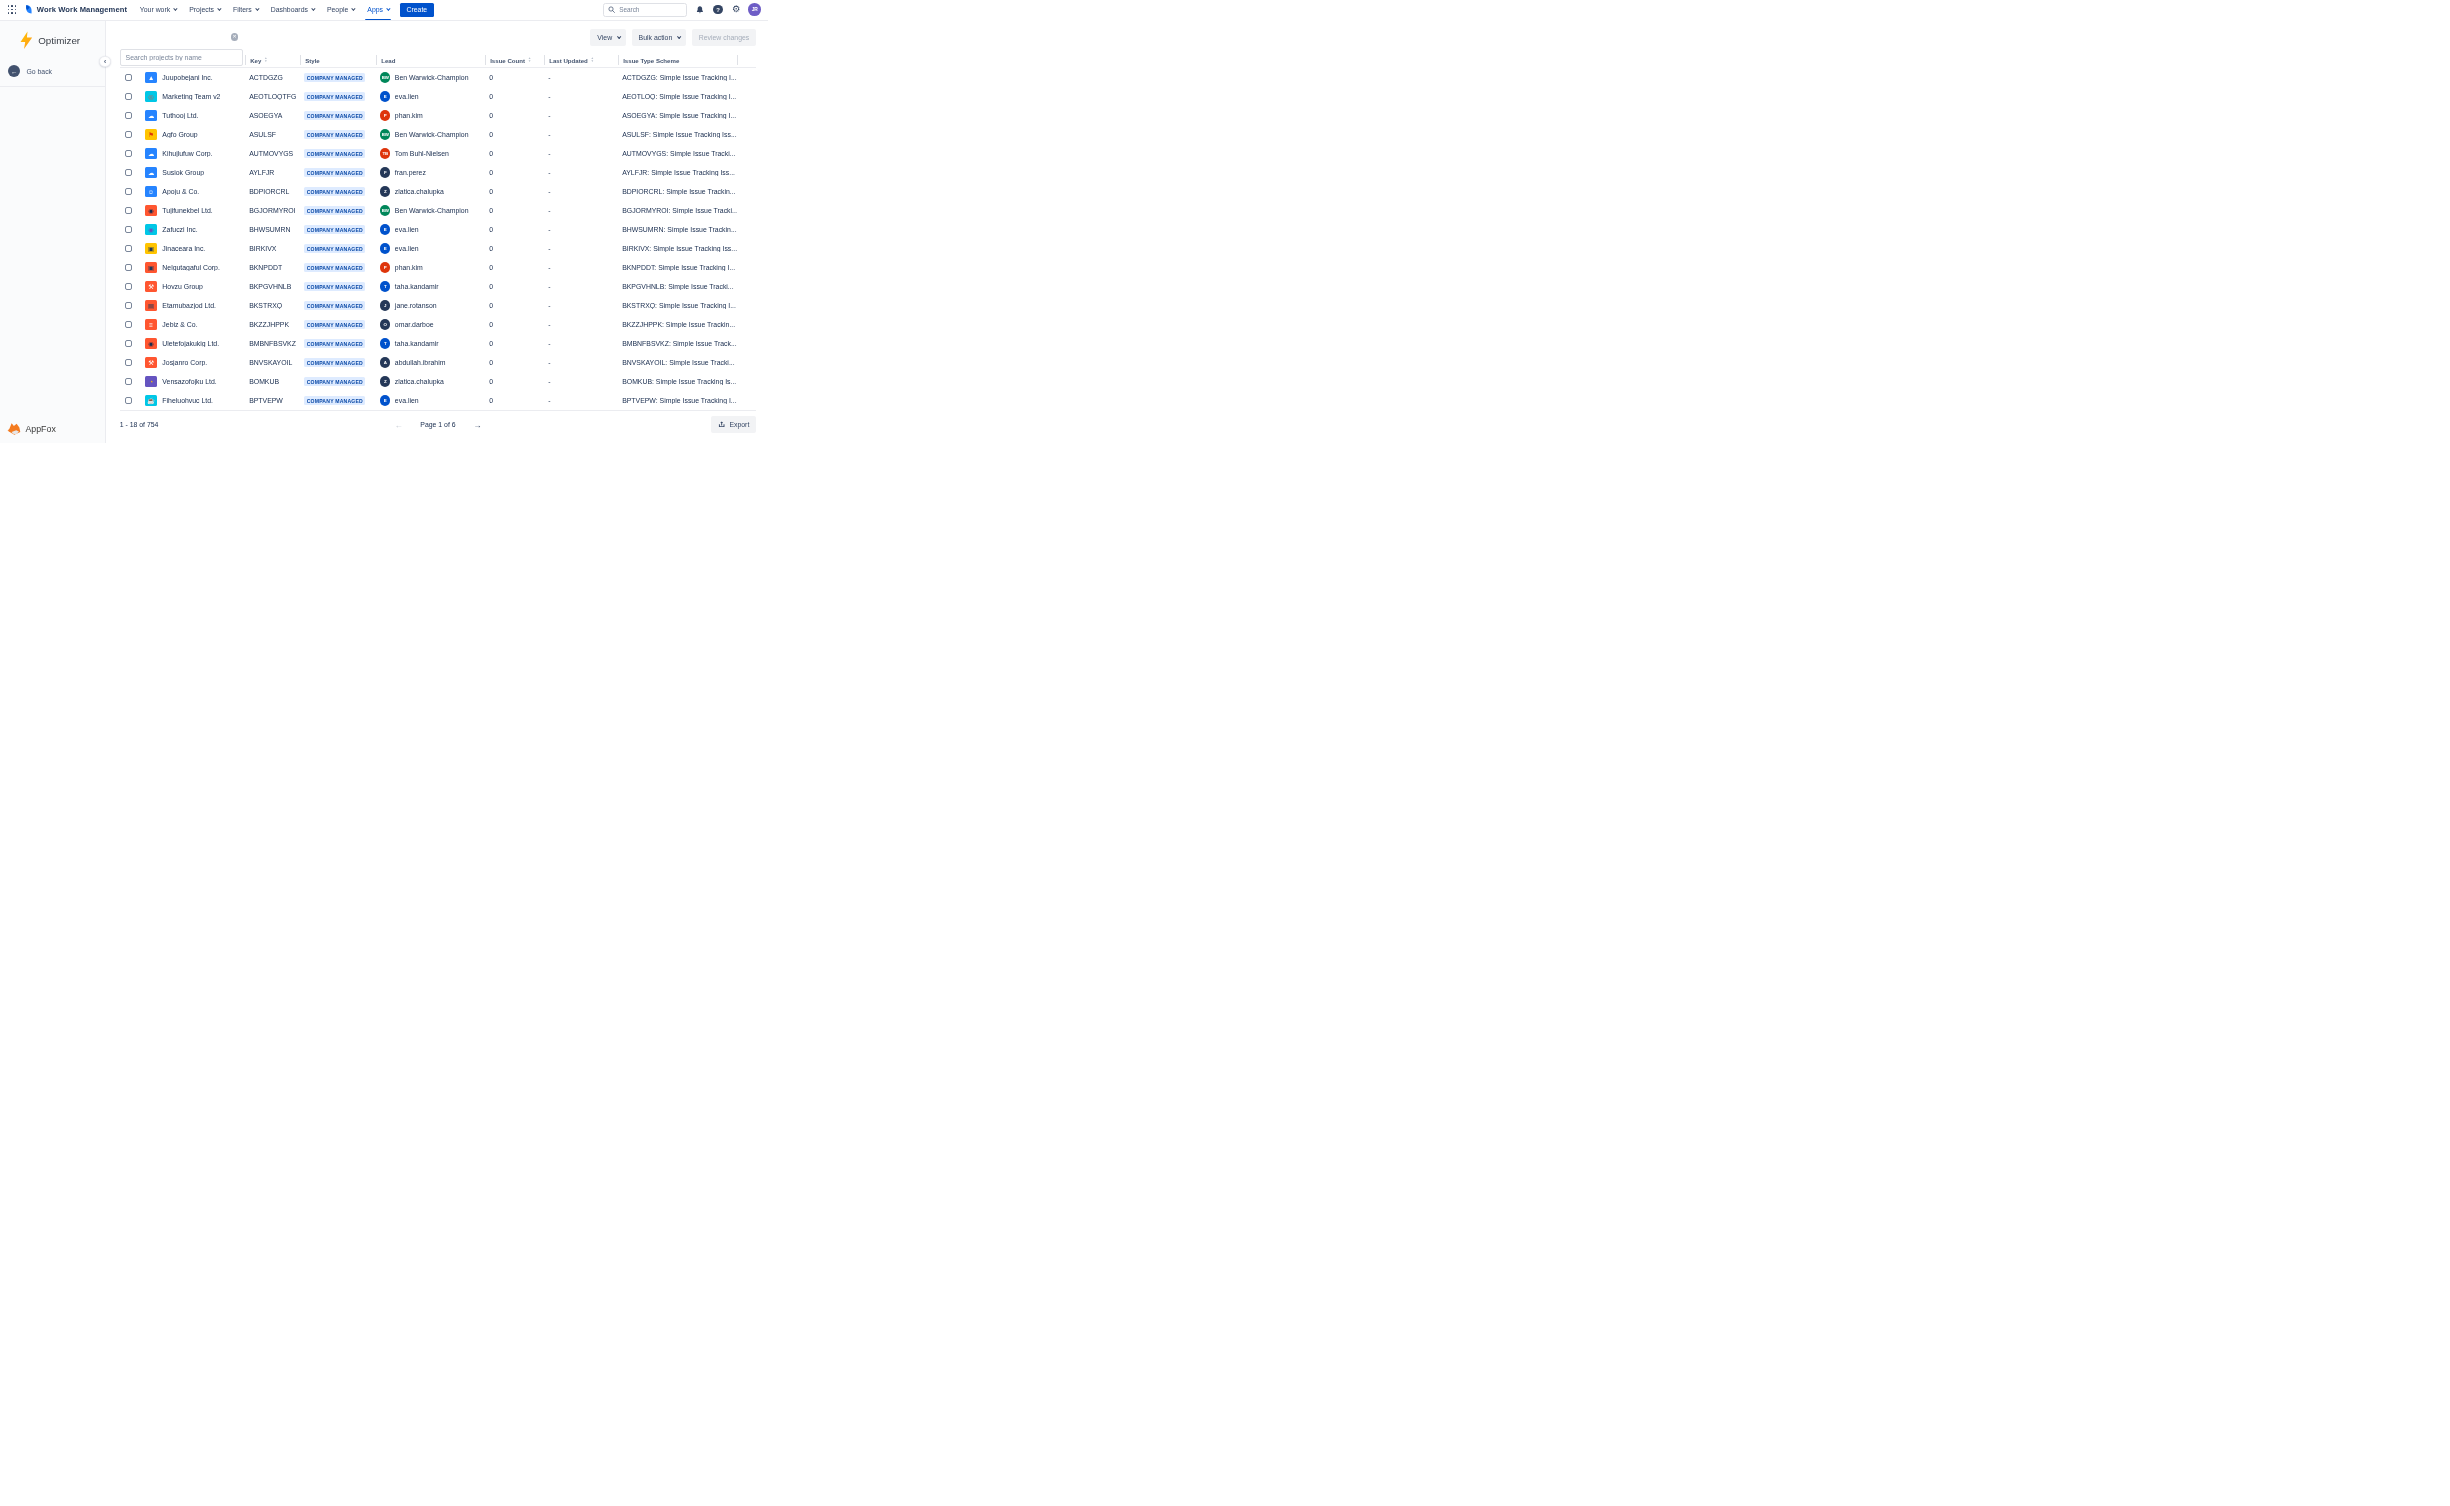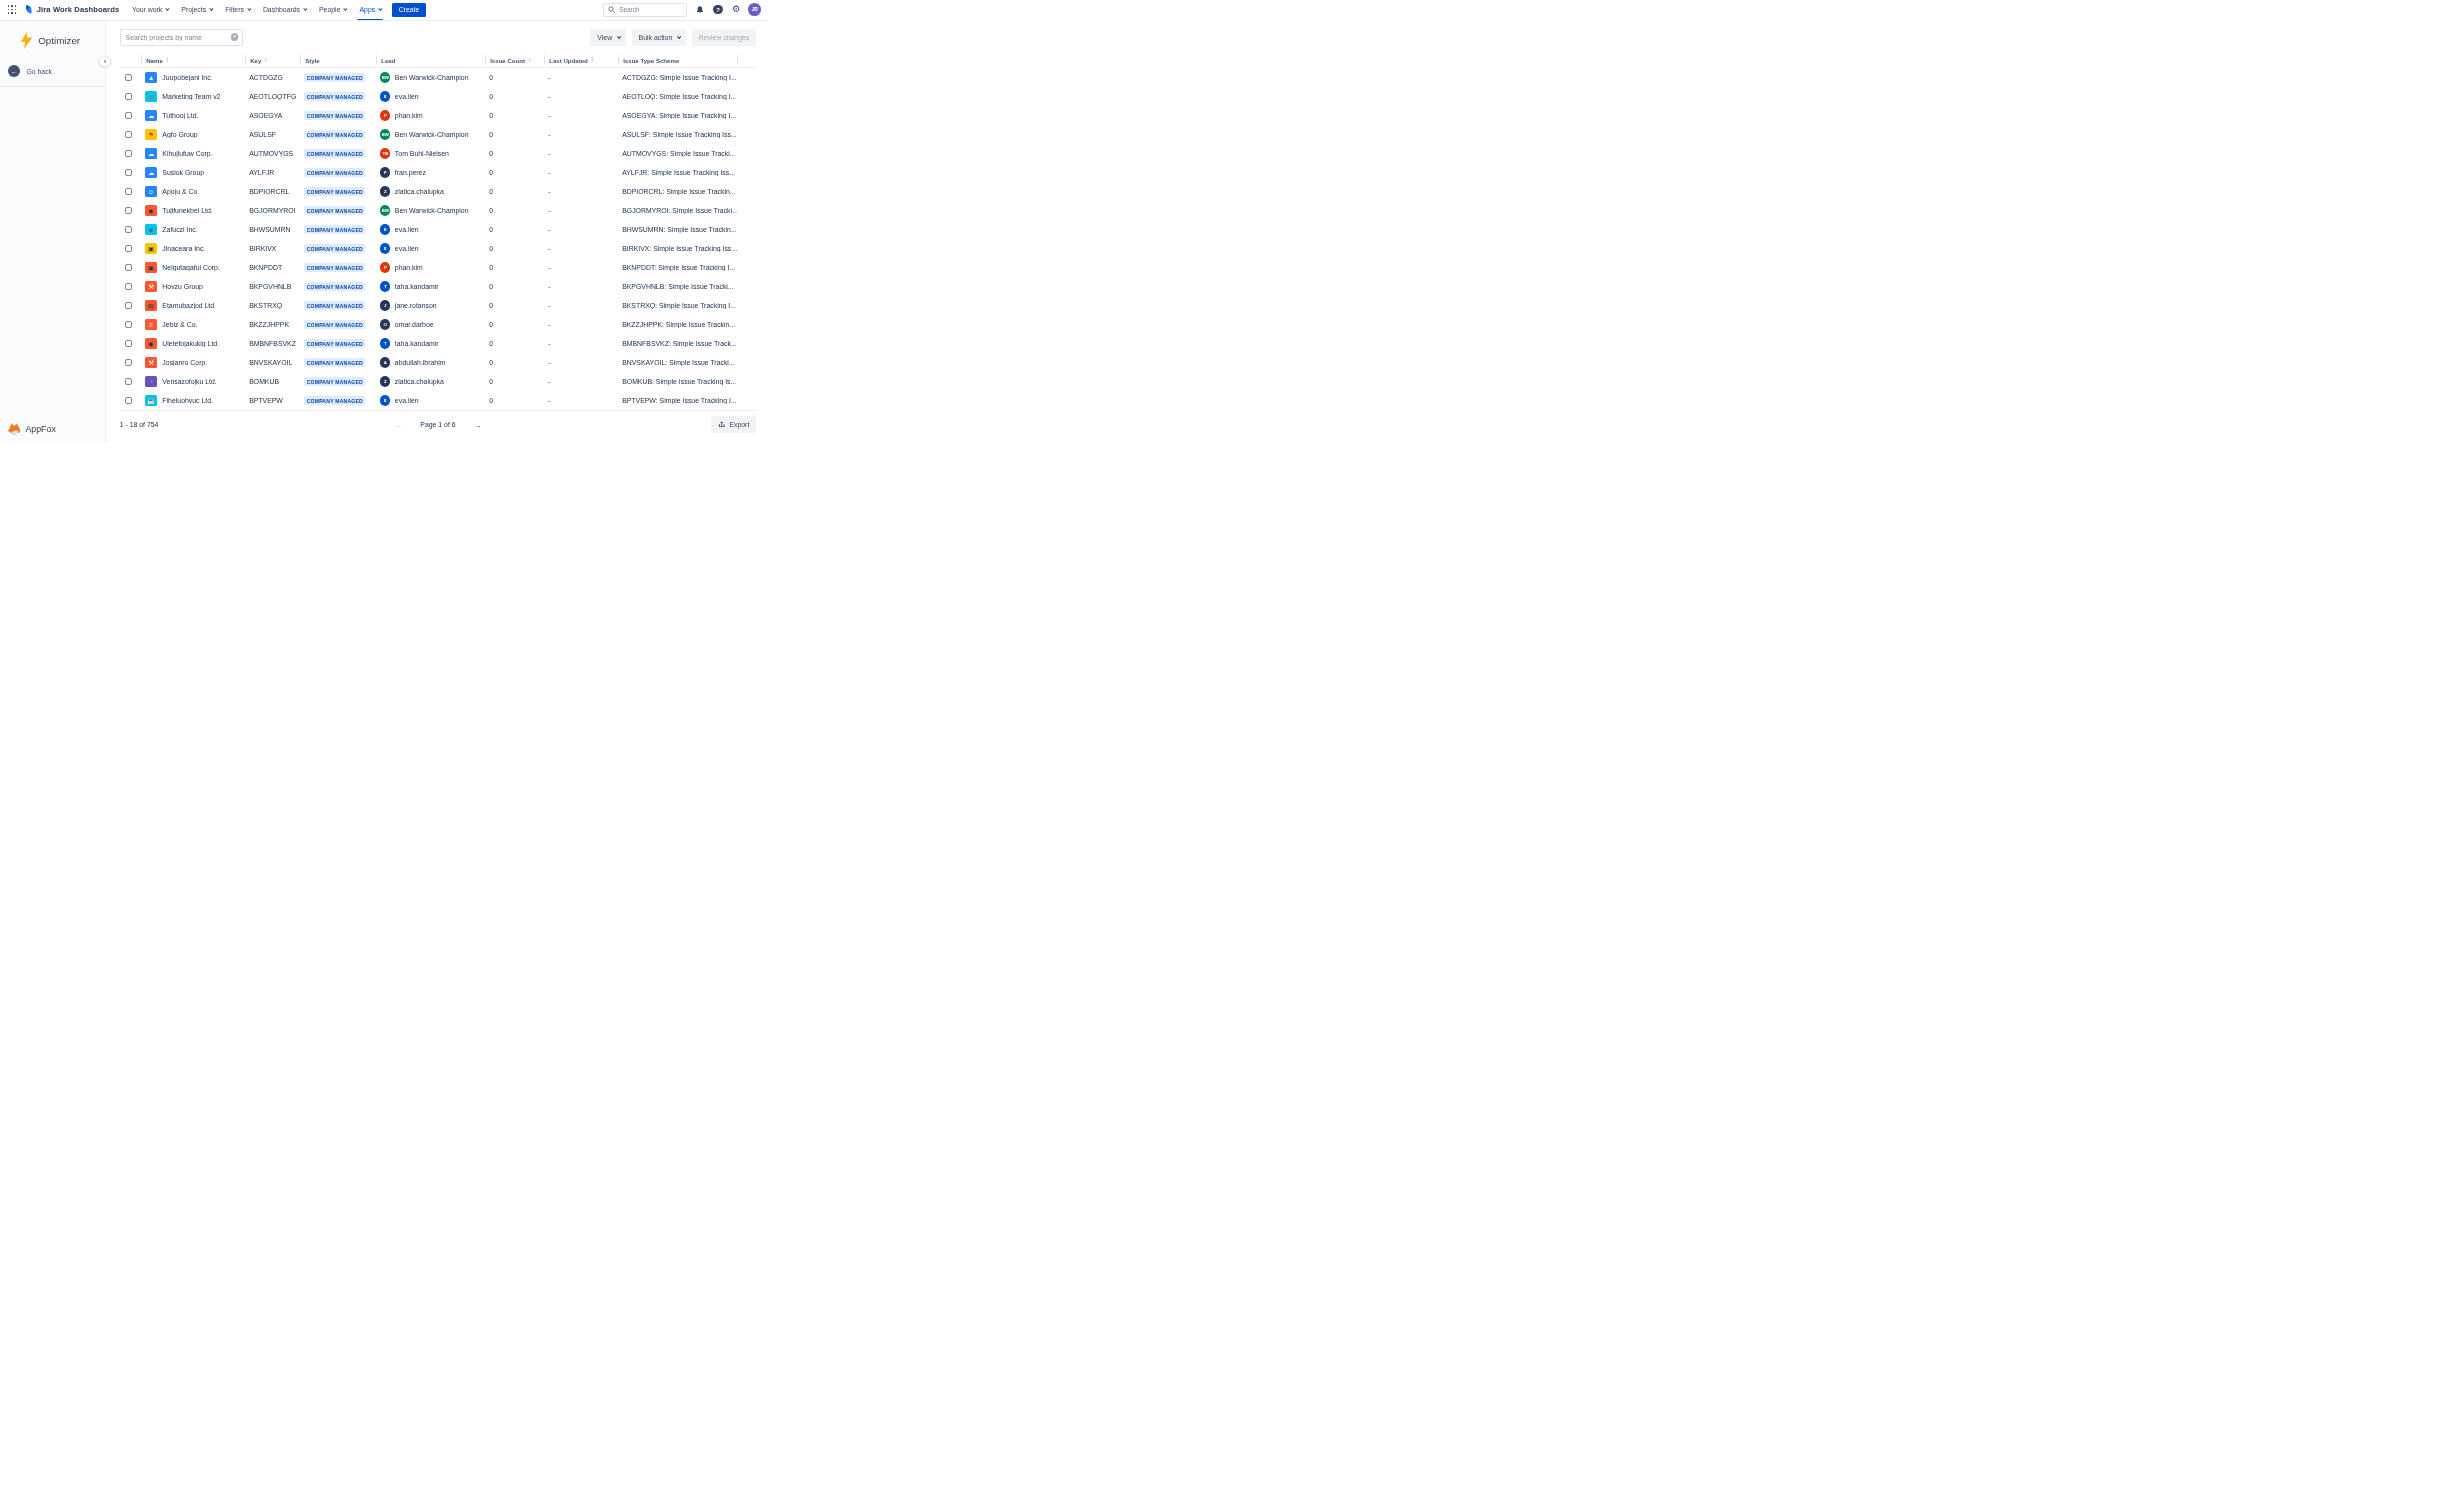--- a/index.html
+++ b/index.html
@@ -51,21 +51,21 @@
   .goback-label { font-size:6.9px; font-weight:500; color:#42526E; }
   .side-divider { height:1px; background:#EBECF0; margin:2.9px 0 3.9px 0; }
   .side-footer { position:absolute; bottom:6.9px; left:6.9px; display:flex; align-items:center; gap:3.9px; }
   .side-footer-label { font-size:8.8px; font-weight:400; color:#3B3B3B; }
 
   
   .main { position:absolute; top:20.6px; left:106px; right:0; bottom:0; background:#fff; padding:8.3px 11.8px 0 13.7px; }
   .toolbar { display:flex; align-items:center; }
   .proj-search { position:relative; width:123px; height:16.7px; }
   .proj-search input { width:100%; height:100%; border:1px solid #DFE1E6; border-radius:2px;
-                       padding:0 14.7px 0 4.9px; font-size:6.9px; color:#172B4D; outline:none; font-family:inherit; }
+                       padding:0 14.7px 0 4.9px; font-size:6.9px; color:#172B4D; outline:none; font-family:inherit;margin-top:20px; }
   .proj-search input::placeholder { color:#7A869A; }
   .clear-btn { position:absolute; right:4.4px; top:4.4px; width:7.4px; height:7.4px; border-radius:50%;
                background:#A5ADBA; color:#fff; font-size:4.9px; line-height:7.4px; text-align:center; cursor:pointer; }
   .toolbar-right { margin-left:auto; display:flex; gap:5.4px; }
   .btn { height:16.7px; border:none; border-radius:2px; background:#F2F3F5; color:#344563;
          font-size:6.9px; font-weight:500; padding:0 6.9px; display:flex; align-items:center; gap:4.4px;
          cursor:pointer; font-family:inherit; }
   .btn .chev { border-color:#344563; width:2.9px; height:2.9px; transform:rotate(45deg) translateY(-1px); }
   .btn.disabled { color:#A5ADBA; cursor:default; }
 
@@ -115,21 +115,21 @@
       <i></i>
       <i></i>
   </div>
   <div class="brand">
     <span style="display:flex;">
       <svg width="10.8" height="10.8" viewBox="0 0 24 24">
           <path d="M7 3 C15 3 19 7.5 19 15.5 L19 21 C11 21 7 16.5 7 8.5 Z" fill="#2684FF"></path>
           <path d="M7 3 C11 3 13.5 5 14.5 8.5 L9.5 13.5 C7.8 12 7 10.2 7 8.5 Z" fill="#0052CC"></path>
         </svg>
     </span>
-    <span class="brand-title">Jira Work Dashboards</span>
+    <span class="brand-title">Work Work Management</span>
   </div>
   <nav class="nav-menus" id="nav-menus">
       <div class="nav-item">
         <span>Your work</span>
         <span class="chev"></span>
       </div>
       <div class="nav-item">
         <span>Projects</span>
         <span class="chev"></span>
       </div>

